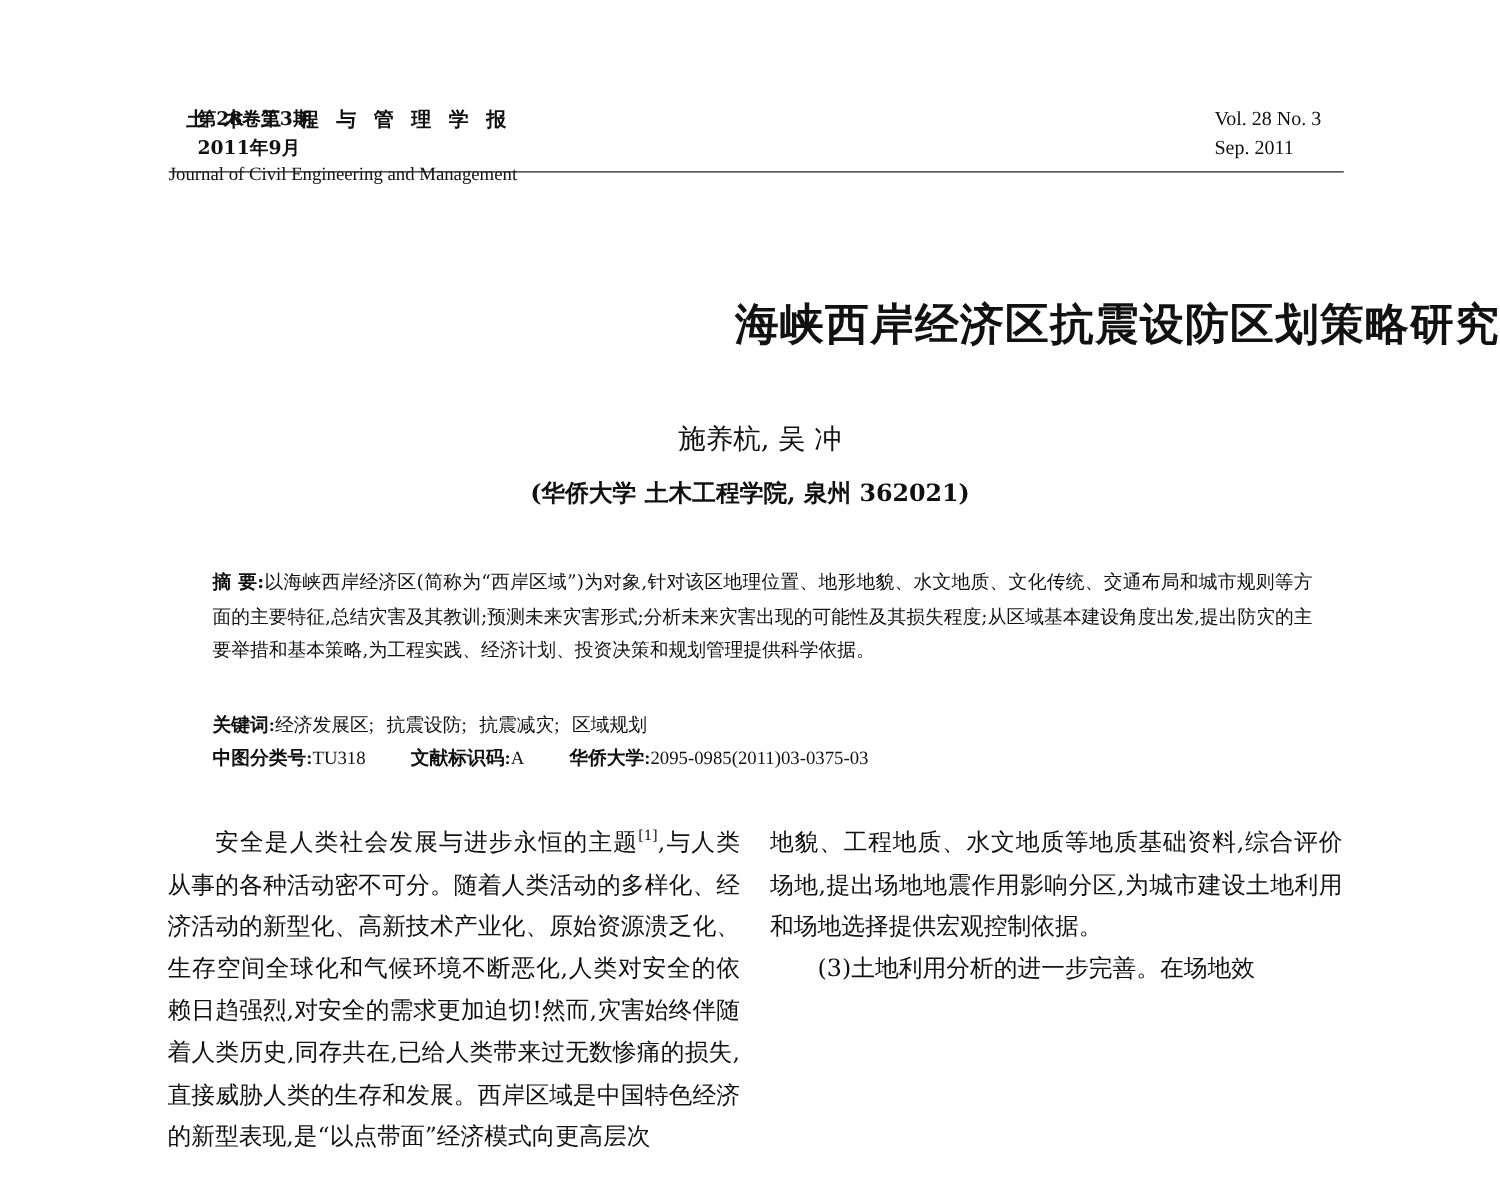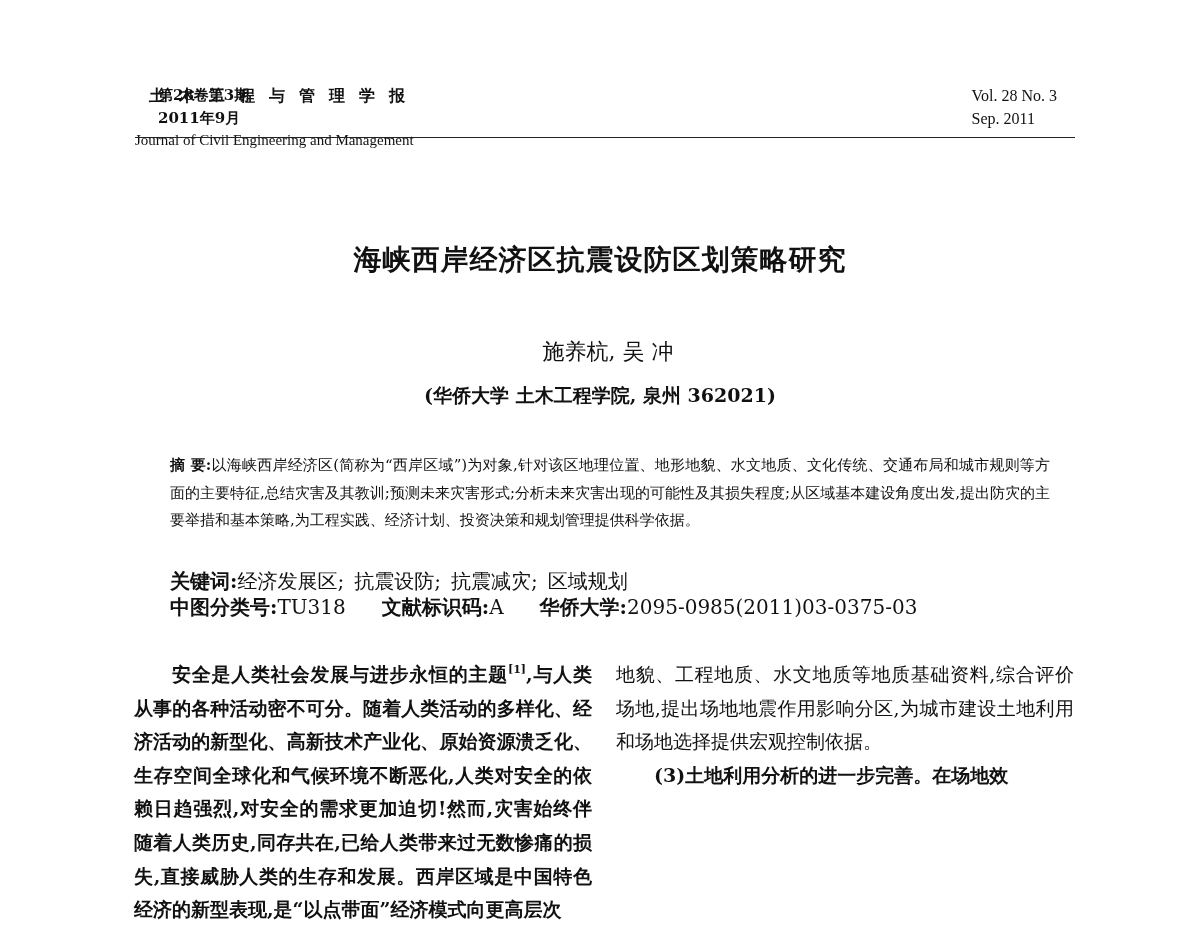--- a/index.html
+++ b/index.html
@@ -63,23 +63,23 @@
       top: 137px;
       width: 940px;
       height: 0;
       border-top: 1.6px solid #222;
     }
     .title {
       position: absolute;
       left: 0;
       width: 1200px;
       top: 232px;
-      text-align: center;
+      text-align: right;
       font-family: "DejaVu Sans", sans-serif;
-      font-size: 28px;
+      font-size: 35px;
       font-weight: bold;
       letter-spacing: 1px;
       line-height: 56px;
     }
     .authors {
       position: absolute;
       left: 0;
       width: 1200px;
       top: 337px;
       text-align: center;
@@ -104,40 +104,41 @@
       width: 880px;
       font-size: 15px;
       line-height: 27.5px;
       text-align: justify;
     }
     .abstract .lbl { font-weight: bold; }
     .abstract p { margin: 0; }
     .meta-line {
       position: absolute;
       left: 170px;
-      font-size: 20px;
+      font-size: 15px;
       line-height: 24px;
+      font-family: Liberation Serif, serif;
     }
     .meta-line .lbl { font-weight: bold; }
     .kw-sep { display: inline-block; width: 10px; }
     .cls .gap { display: inline-block; width: 36px; }
     .col {
       position: absolute;
       top: 658px;
       width: 458px;
       font-size: 19px;
       line-height: 33.6px;
       text-align: justify;
     }
     .col p {
       margin: 0;
     }
     .col-left { left: 134px; }
     .col-right { left: 616px; }
-    .indent { text-indent: 38px; font-weight: bold; }
+    .indent { text-indent: 38px; }
     sup {
       font-size: 11px;
       vertical-align: 8px;
       line-height: 0;
     }
   </style>
 </head>
 <body>
 
 <div class="header">

